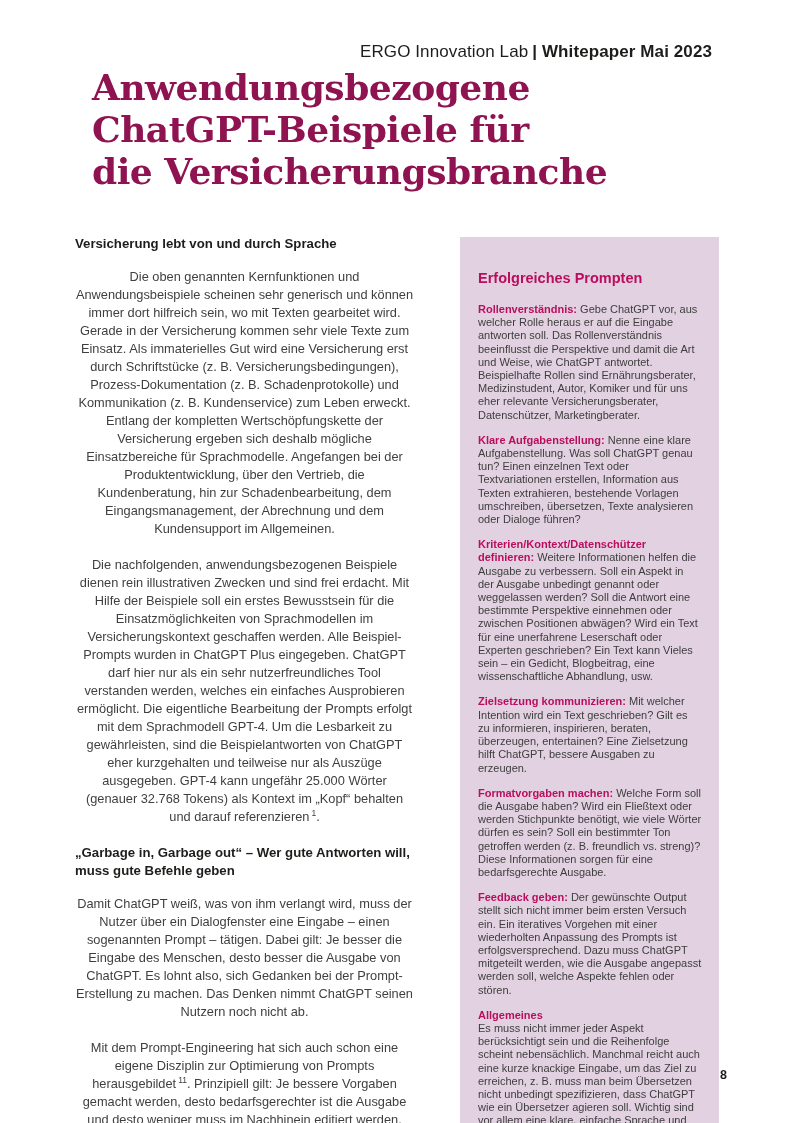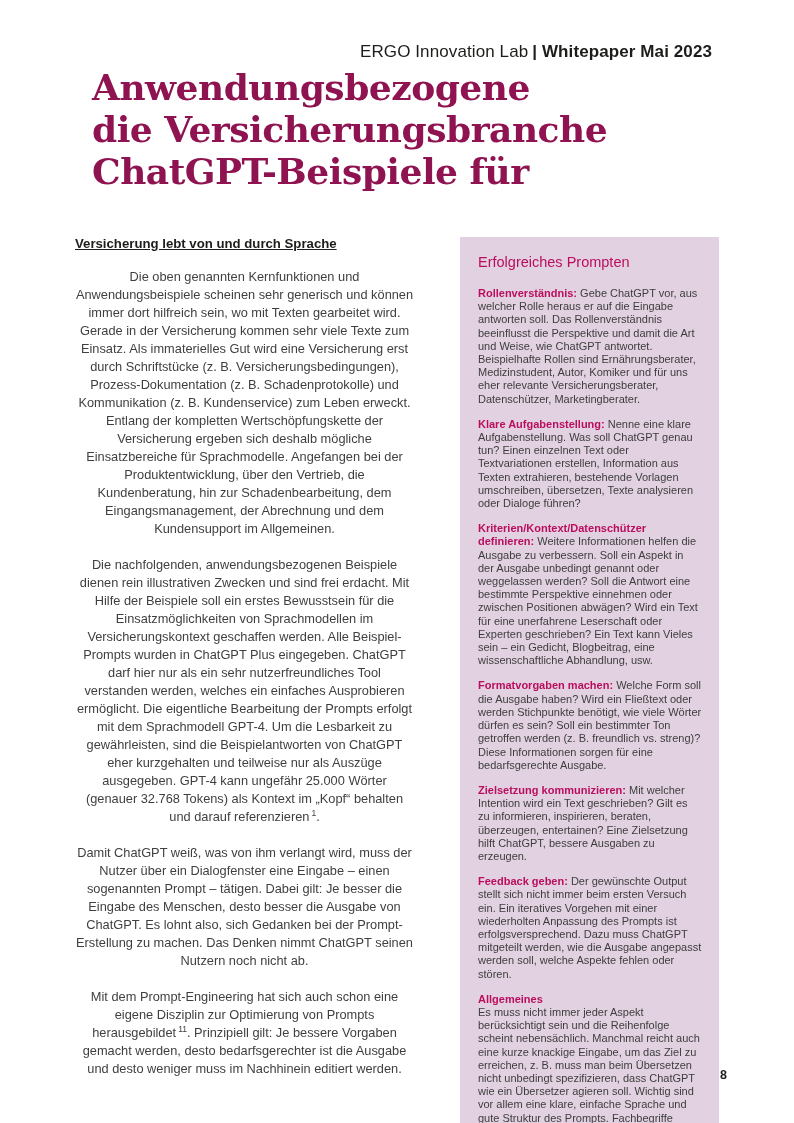--- a/index.html
+++ b/index.html
@@ -24,35 +24,35 @@
     font-weight:bold;font-size:36px;line-height:42px;
     color:#8e1350;letter-spacing:-0.5px;white-space:nowrap;
   }
   
   .col-left{
     position:absolute;left:75px;top:235px;width:347px;
     font-size:12.8px;line-height:18px;color:#3f3f3f;
   }
   .col-left h3{
     font-size:13.2px;line-height:18px;color:#1d1d1b;
-    margin:0 0 15px 0;font-weight:bold;text-decoration:underline;
+    margin:0 0 15px 0;font-weight:bold;
   }
   .col-left h3.second{margin-top:4px;}
   .col-left p{margin:0 8px 18px 0;text-align:center;}
   .col-left sup{font-size:8.5px;vertical-align:super;line-height:0;margin-left:2px;}
   
   .sidebar{
     position:absolute;left:460px;top:237px;width:259px;
     background:#e2d2e1;
     box-sizing:border-box;
     padding:16px 17px 15px 18px;
   }
   .sidebar h2{
-    font-size:14.5px;line-height:18px;margin:0 0 16px 0;
-    color:#ba0d5f;font-weight:normal;
+    font-size:14.5px;line-height:18px;margin:16px 0 16px 0;
+    color:#ba0d5f;font-weight:bold;
   }
   .sb-item{
     font-size:11px;line-height:13.2px;color:#3d3d3d;
     margin-bottom:12px;
   }
   .sb-item:last-child{margin-bottom:0;}
   .sb-lead{color:#ba0d5f;font-weight:bold;}
   .sb-lead--block{display:block;}
   
   .pagenum{
@@ -64,31 +64,32 @@
 <body>
 
 <div class="page">
 
   <div class="header">
     <span class="brand">ERGO Innovation Lab</span><strong>| Whitepaper Mai 2023</strong>
   </div>
 
   <div class="title">
     <div>Anwendungsbezogene</div>
+    <div>ChatGPT-Beispiele für</div>
     <div>die Versicherungsbranche</div>
-    <div>ChatGPT-Beispiele für</div>
   </div>
 
   <div class="col-left">
     <h3>Versicherung lebt von und durch Sprache</h3>
 
     <p>Die oben genannten Kernfunktionen und Anwendungsbeispiele scheinen sehr generisch und können immer dort hilfreich sein, wo mit Texten gearbeitet wird. Gerade in der Versicherung kommen sehr viele Texte zum Einsatz. Als immaterielles Gut wird eine Versicherung erst durch Schriftstücke (z. B. Versicherungsbedingungen), Prozess-Dokumentation (z. B. Schadenprotokolle) und Kommunikation (z. B. Kundenservice) zum Leben erweckt. Entlang der kompletten Wertschöpfungskette der Versicherung ergeben sich deshalb mögliche Einsatzbereiche für Sprachmodelle. Angefangen bei der Produktentwicklung, über den Vertrieb, die Kundenberatung, hin zur Schadenbearbeitung, dem Eingangsmanagement, der Abrechnung und dem Kundensupport im Allgemeinen.</p>
 
     <p><span>Die nachfolgenden, anwendungsbezogenen Beispiele dienen rein illustrativen Zwecken und sind frei erdacht. Mit Hilfe der Beispiele soll ein erstes Bewusstsein für die Einsatzmöglichkeiten von Sprachmodellen im Versicherungskontext geschaffen werden. Alle Beispiel-Prompts wurden in ChatGPT Plus eingegeben. ChatGPT darf hier nur als ein sehr nutzerfreundliches Tool verstanden werden, welches ein einfaches Ausprobieren ermöglicht. Die eigentliche Bearbeitung der Prompts erfolgt mit dem Sprachmodell GPT-4. Um die Lesbarkeit zu gewährleisten, sind die Beispielantworten von ChatGPT eher kurzgehalten und teilweise nur als Auszüge ausgegeben. GPT-4 kann ungefähr 25.000 Wörter (genauer 32.768 Tokens) als Kontext im „Kopf“ behalten und darauf referenzieren</span><sup>1</sup><span>.</span></p>
 
+    <h3 class="second">„Garbage in, Garbage out“ – Wer gute Antworten will, muss gute Befehle geben</h3>
 
     <p>Damit ChatGPT weiß, was von ihm verlangt wird, muss der Nutzer über ein Dialogfenster eine Eingabe – einen sogenannten Prompt – tätigen. Dabei gilt: Je besser die Eingabe des Menschen, desto besser die Ausgabe von ChatGPT. Es lohnt also, sich Gedanken bei der Prompt-Erstellung zu machen. Das Denken nimmt ChatGPT seinen Nutzern noch nicht ab.</p>
 
     <p><span>Mit dem Prompt-Engineering hat sich auch schon eine eigene Disziplin zur Optimierung von Prompts herausgebildet</span><sup>11</sup><span>. Prinzipiell gilt: Je bessere Vorgaben gemacht werden, desto bedarfsgerechter ist die Ausgabe und desto weniger muss im Nachhinein editiert werden.</span></p>
   </div>
 
   <div class="sidebar">
     <h2>Erfolgreiches Prompten</h2>
 
     <div class="sb-item">
@@ -100,27 +101,27 @@
       <span class="sb-lead">Klare Aufgabenstellung:</span>
       <span class="sb-text">Nenne eine klare Aufgabenstellung. Was soll ChatGPT genau tun? Einen einzelnen Text oder Textvariationen erstellen, Information aus Texten extrahieren, bestehende Vorlagen umschreiben, übersetzen, Texte analysieren oder Dialoge führen?</span>
     </div>
 
     <div class="sb-item">
       <span class="sb-lead">Kriterien/Kontext/Datenschützer definieren:</span>
       <span class="sb-text">Weitere Informationen helfen die Ausgabe zu verbessern. Soll ein Aspekt in der Ausgabe unbedingt genannt oder weggelassen werden? Soll die Antwort eine bestimmte Perspektive einnehmen oder zwischen Positionen abwägen? Wird ein Text für eine unerfahrene Leserschaft oder Experten geschrieben? Ein Text kann Vieles sein – ein Gedicht, Blogbeitrag, eine wissenschaftliche Abhandlung, usw.</span>
     </div>
 
     <div class="sb-item">
-      <span class="sb-lead">Formatvorgaben machen:</span>
-      <span class="sb-text">Welche Form soll die Ausgabe haben? Wird ein Fließtext oder werden Stichpunkte benötigt, wie viele Wörter dürfen es sein? Soll ein bestimmter Ton getroffen werden (z. B. freundlich vs. streng)? Diese Informationen sorgen für eine bedarfsgerechte Ausgabe.</span>
+      <span class="sb-lead">Zielsetzung kommunizieren:</span>
+      <span class="sb-text">Mit welcher Intention wird ein Text geschrieben? Gilt es zu informieren, inspirieren, beraten, überzeugen, entertainen? Eine Zielsetzung hilft ChatGPT, bessere Ausgaben zu erzeugen.</span>
     </div>
 
     <div class="sb-item">
-      <span class="sb-lead">Zielsetzung kommunizieren:</span>
-      <span class="sb-text">Mit welcher Intention wird ein Text geschrieben? Gilt es zu informieren, inspirieren, beraten, überzeugen, entertainen? Eine Zielsetzung hilft ChatGPT, bessere Ausgaben zu erzeugen.</span>
+      <span class="sb-lead">Formatvorgaben machen:</span>
+      <span class="sb-text">Welche Form soll die Ausgabe haben? Wird ein Fließtext oder werden Stichpunkte benötigt, wie viele Wörter dürfen es sein? Soll ein bestimmter Ton getroffen werden (z. B. freundlich vs. streng)? Diese Informationen sorgen für eine bedarfsgerechte Ausgabe.</span>
     </div>
 
     <div class="sb-item">
       <span class="sb-lead">Feedback geben:</span>
       <span class="sb-text">Der gewünschte Output stellt sich nicht immer beim ersten Versuch ein. Ein iteratives Vorgehen mit einer wiederholten Anpassung des Prompts ist erfolgsversprechend. Dazu muss ChatGPT mitgeteilt werden, wie die Ausgabe angepasst werden soll, welche Aspekte fehlen oder stören.</span>
     </div>
 
     <div class="sb-item">
       <span class="sb-lead sb-lead--block">Allgemeines</span>
       <span class="sb-text">Es muss nicht immer jeder Aspekt berücksichtigt sein und die Reihenfolge scheint nebensächlich. Manchmal reicht auch eine kurze knackige Eingabe, um das Ziel zu erreichen, z. B. muss man beim Übersetzen nicht unbedingt spezifizieren, dass ChatGPT wie ein Übersetzer agieren soll. Wichtig sind vor allem eine klare, einfache Sprache und gute Struktur des Prompts. Fachbegriffe sollten nur verwendet werden, wenn es die Aufgabe bzw. das Thema erfordert.</span>

